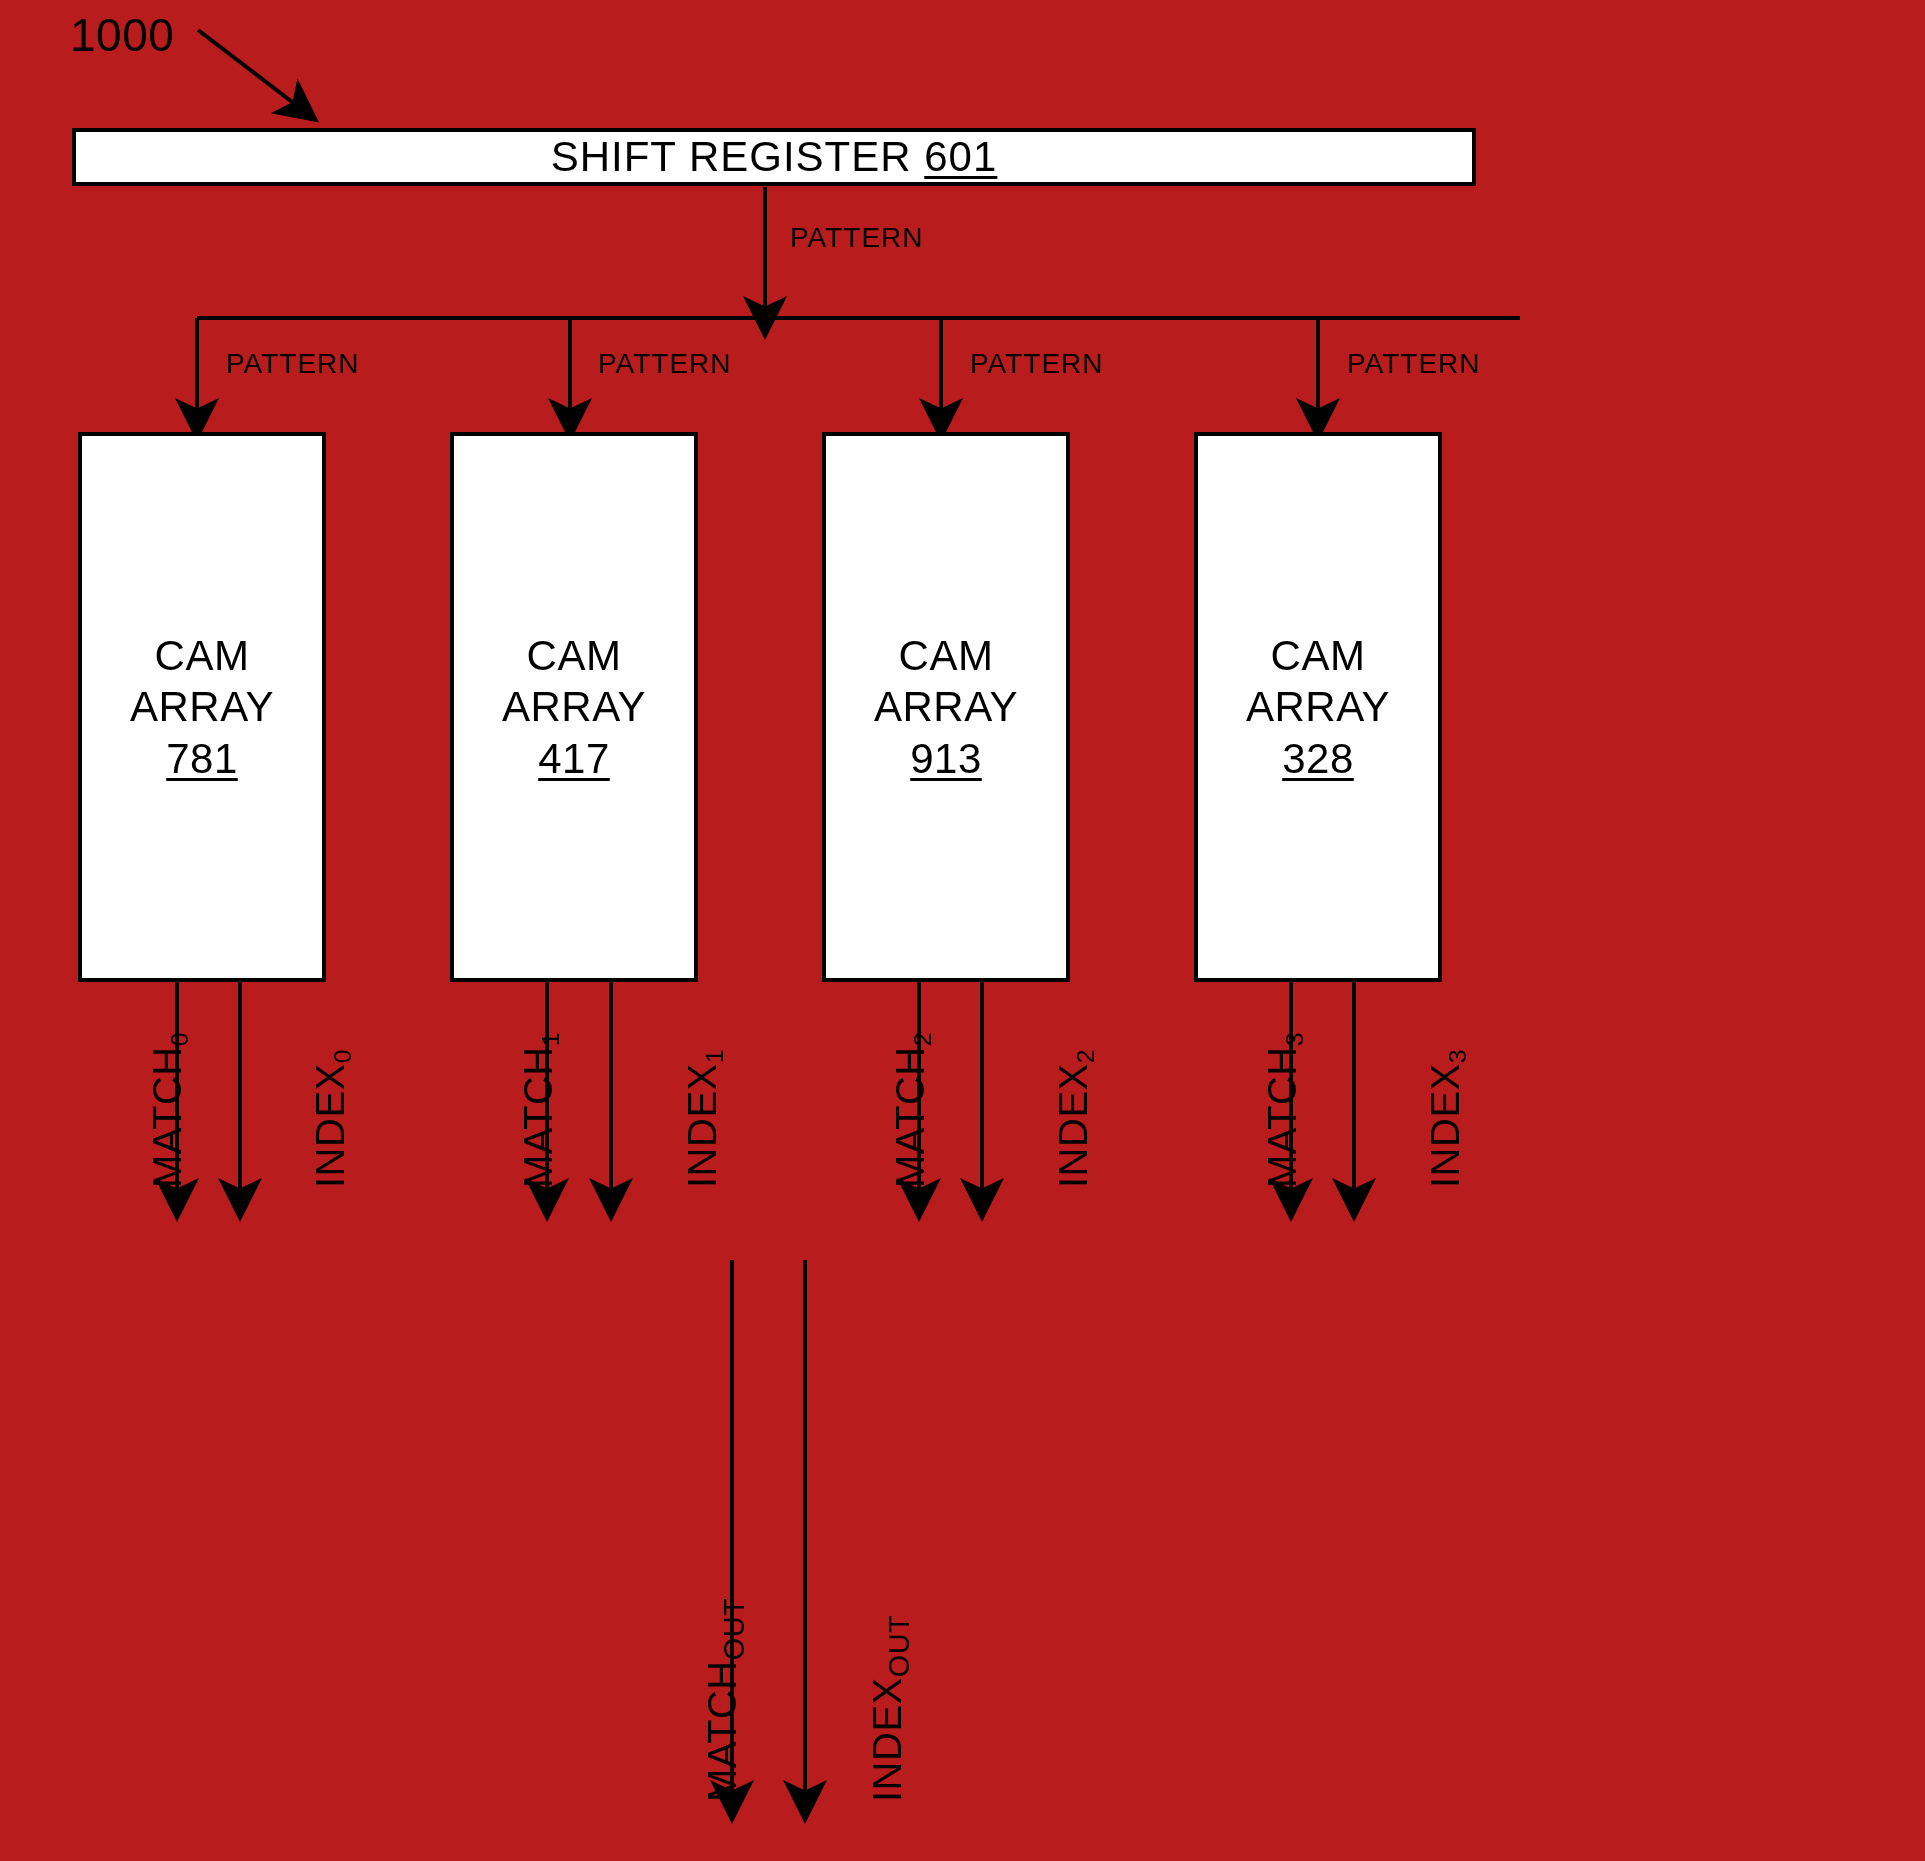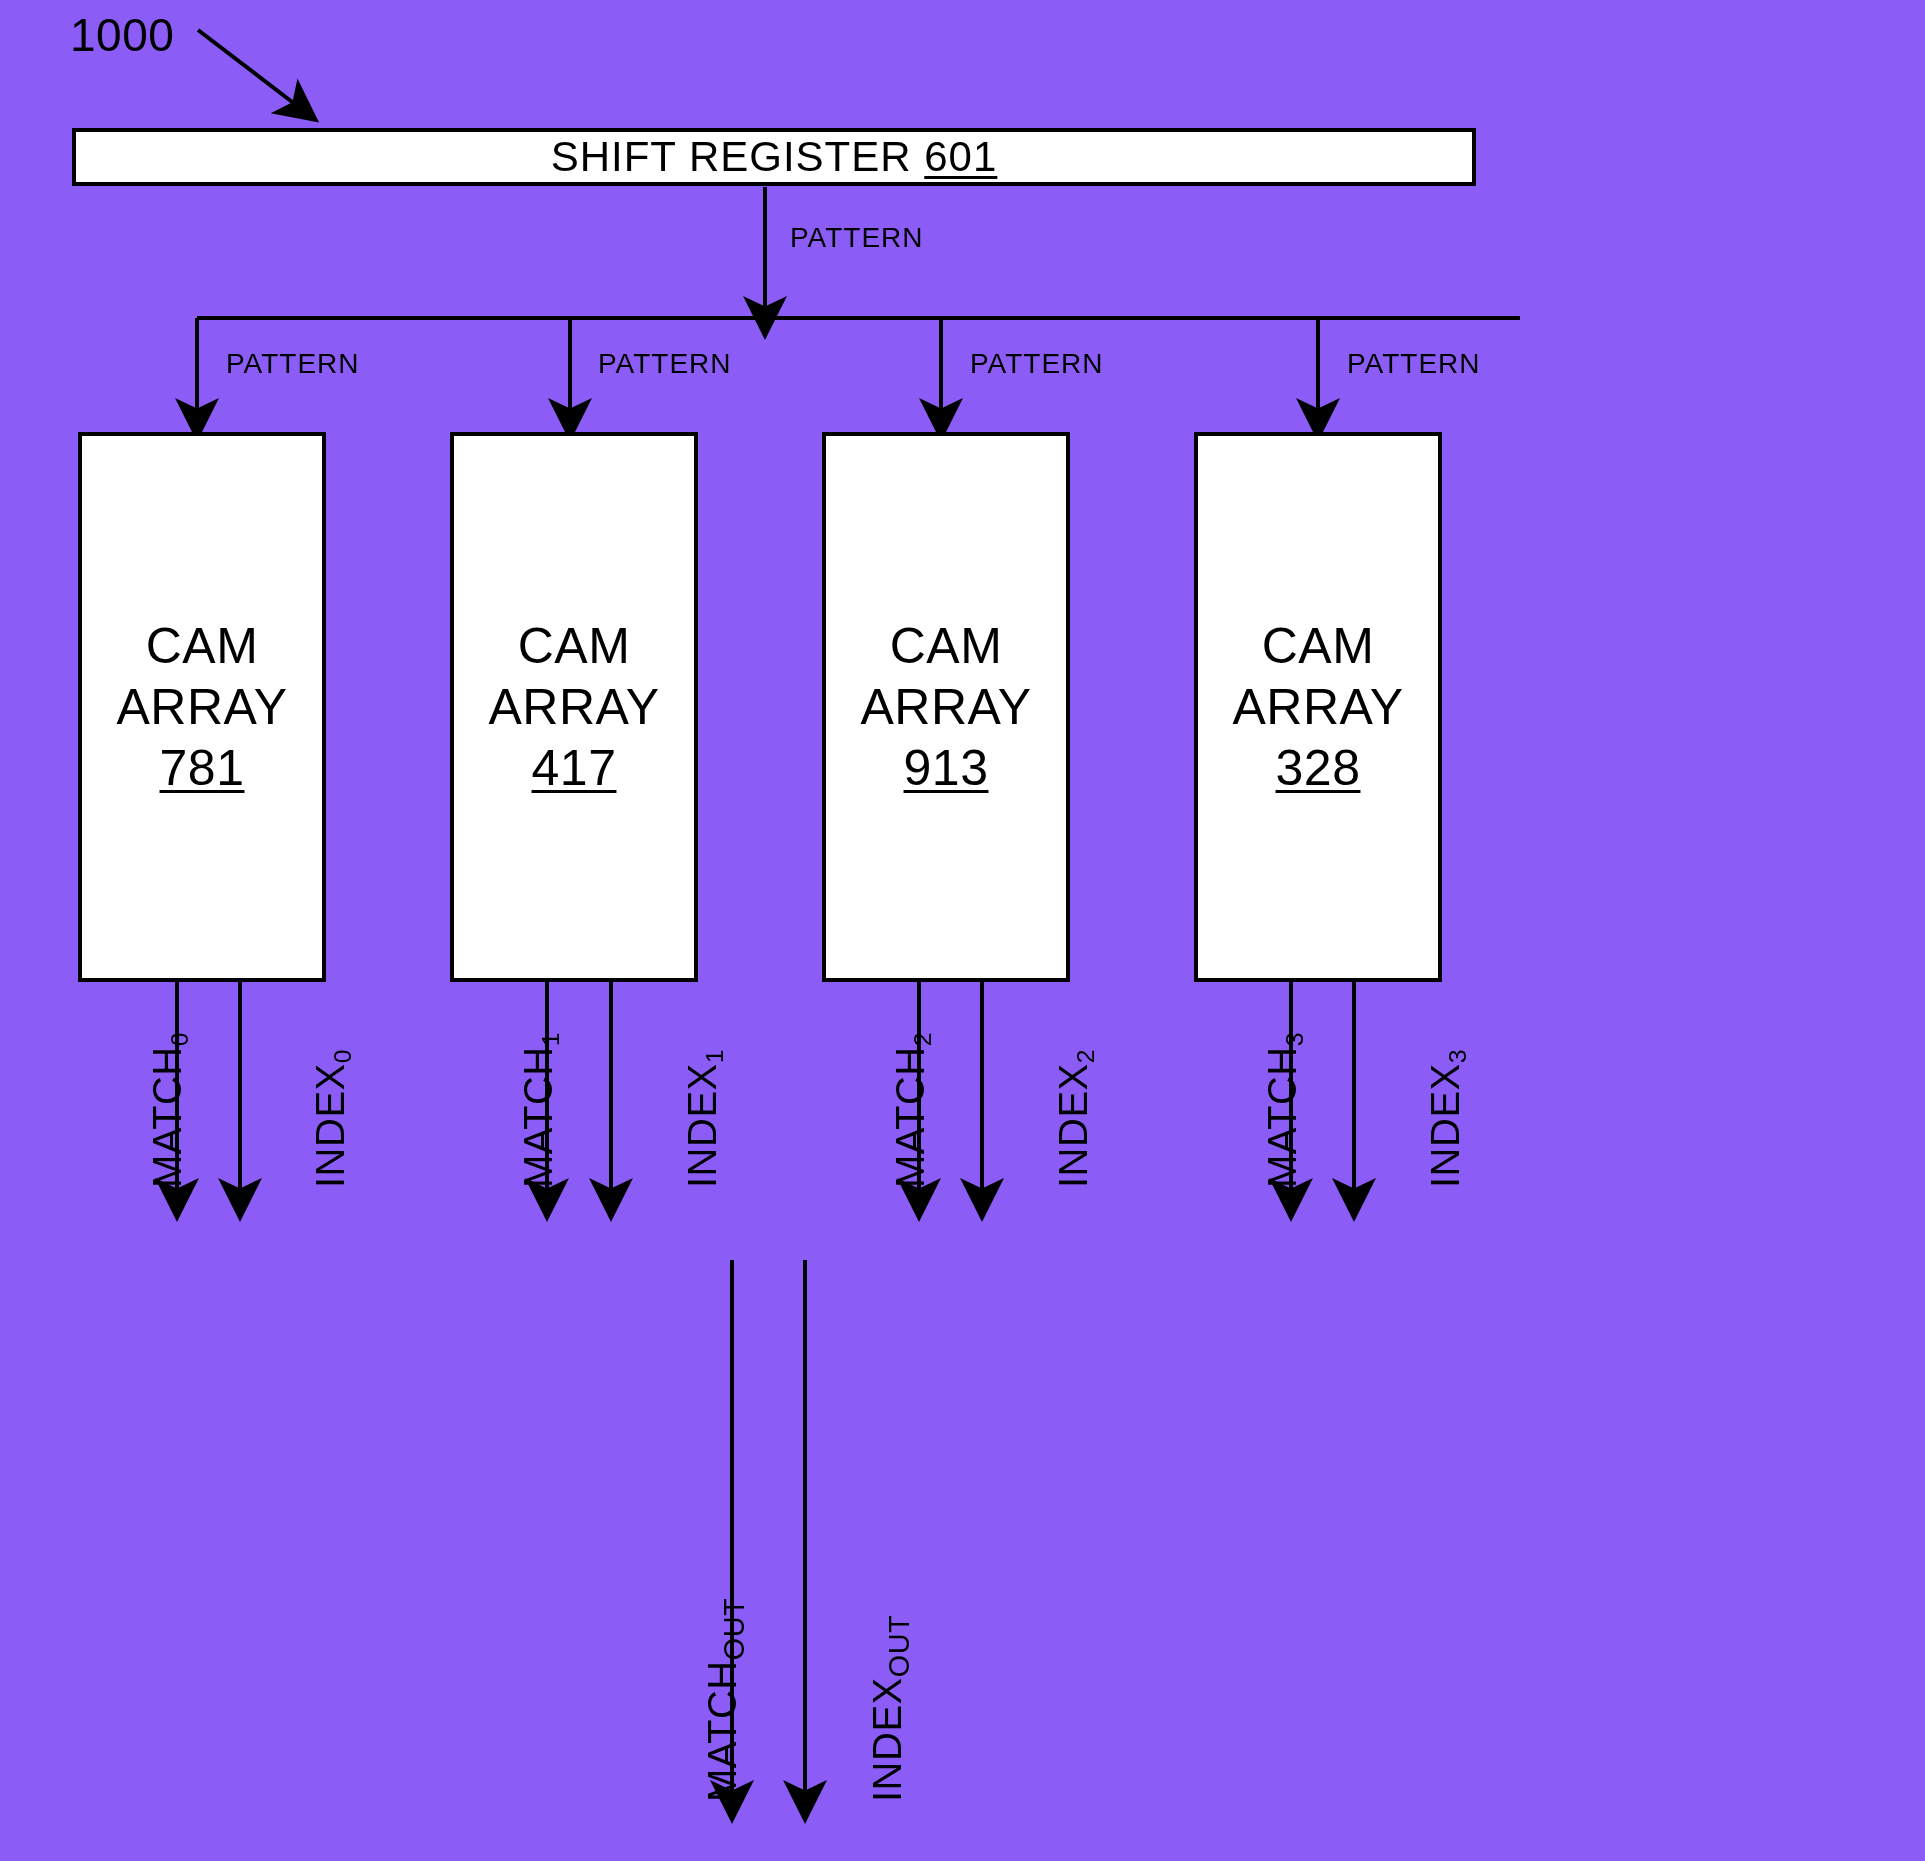--- a/index.html
+++ b/index.html
@@ -8,21 +8,21 @@
     background: #ffffff;
   }
   body {
     font-family: "Liberation Sans", sans-serif;
     color: #000000;
   }
   #figure {
     position: relative;
     width: 1925px;
     height: 1861px;
-    background: #8b5cf6;
+    background: #b91c1c;
     overflow: hidden;
   }
   svg.lines {
     position: absolute;
     left: 0;
     top: 0;
     width: 1925px;
     height: 1861px;
     pointer-events: none;
   }
@@ -57,21 +57,21 @@
     position: absolute;
     border: 4px solid #000;
     background: #fff;
     box-sizing: border-box;
     display: flex;
     flex-direction: column;
     align-items: center;
     justify-content: center;
   }
   .cam-line {
-    font-size: 50px;
+    font-size: 42px;
     line-height: 1.22;
     letter-spacing: 0.5px;
     text-align: center;
     white-space: nowrap;
   }
   .pattern-label {
     position: absolute;
     font-size: 28px;
     letter-spacing: 1px;
     white-space: nowrap;

